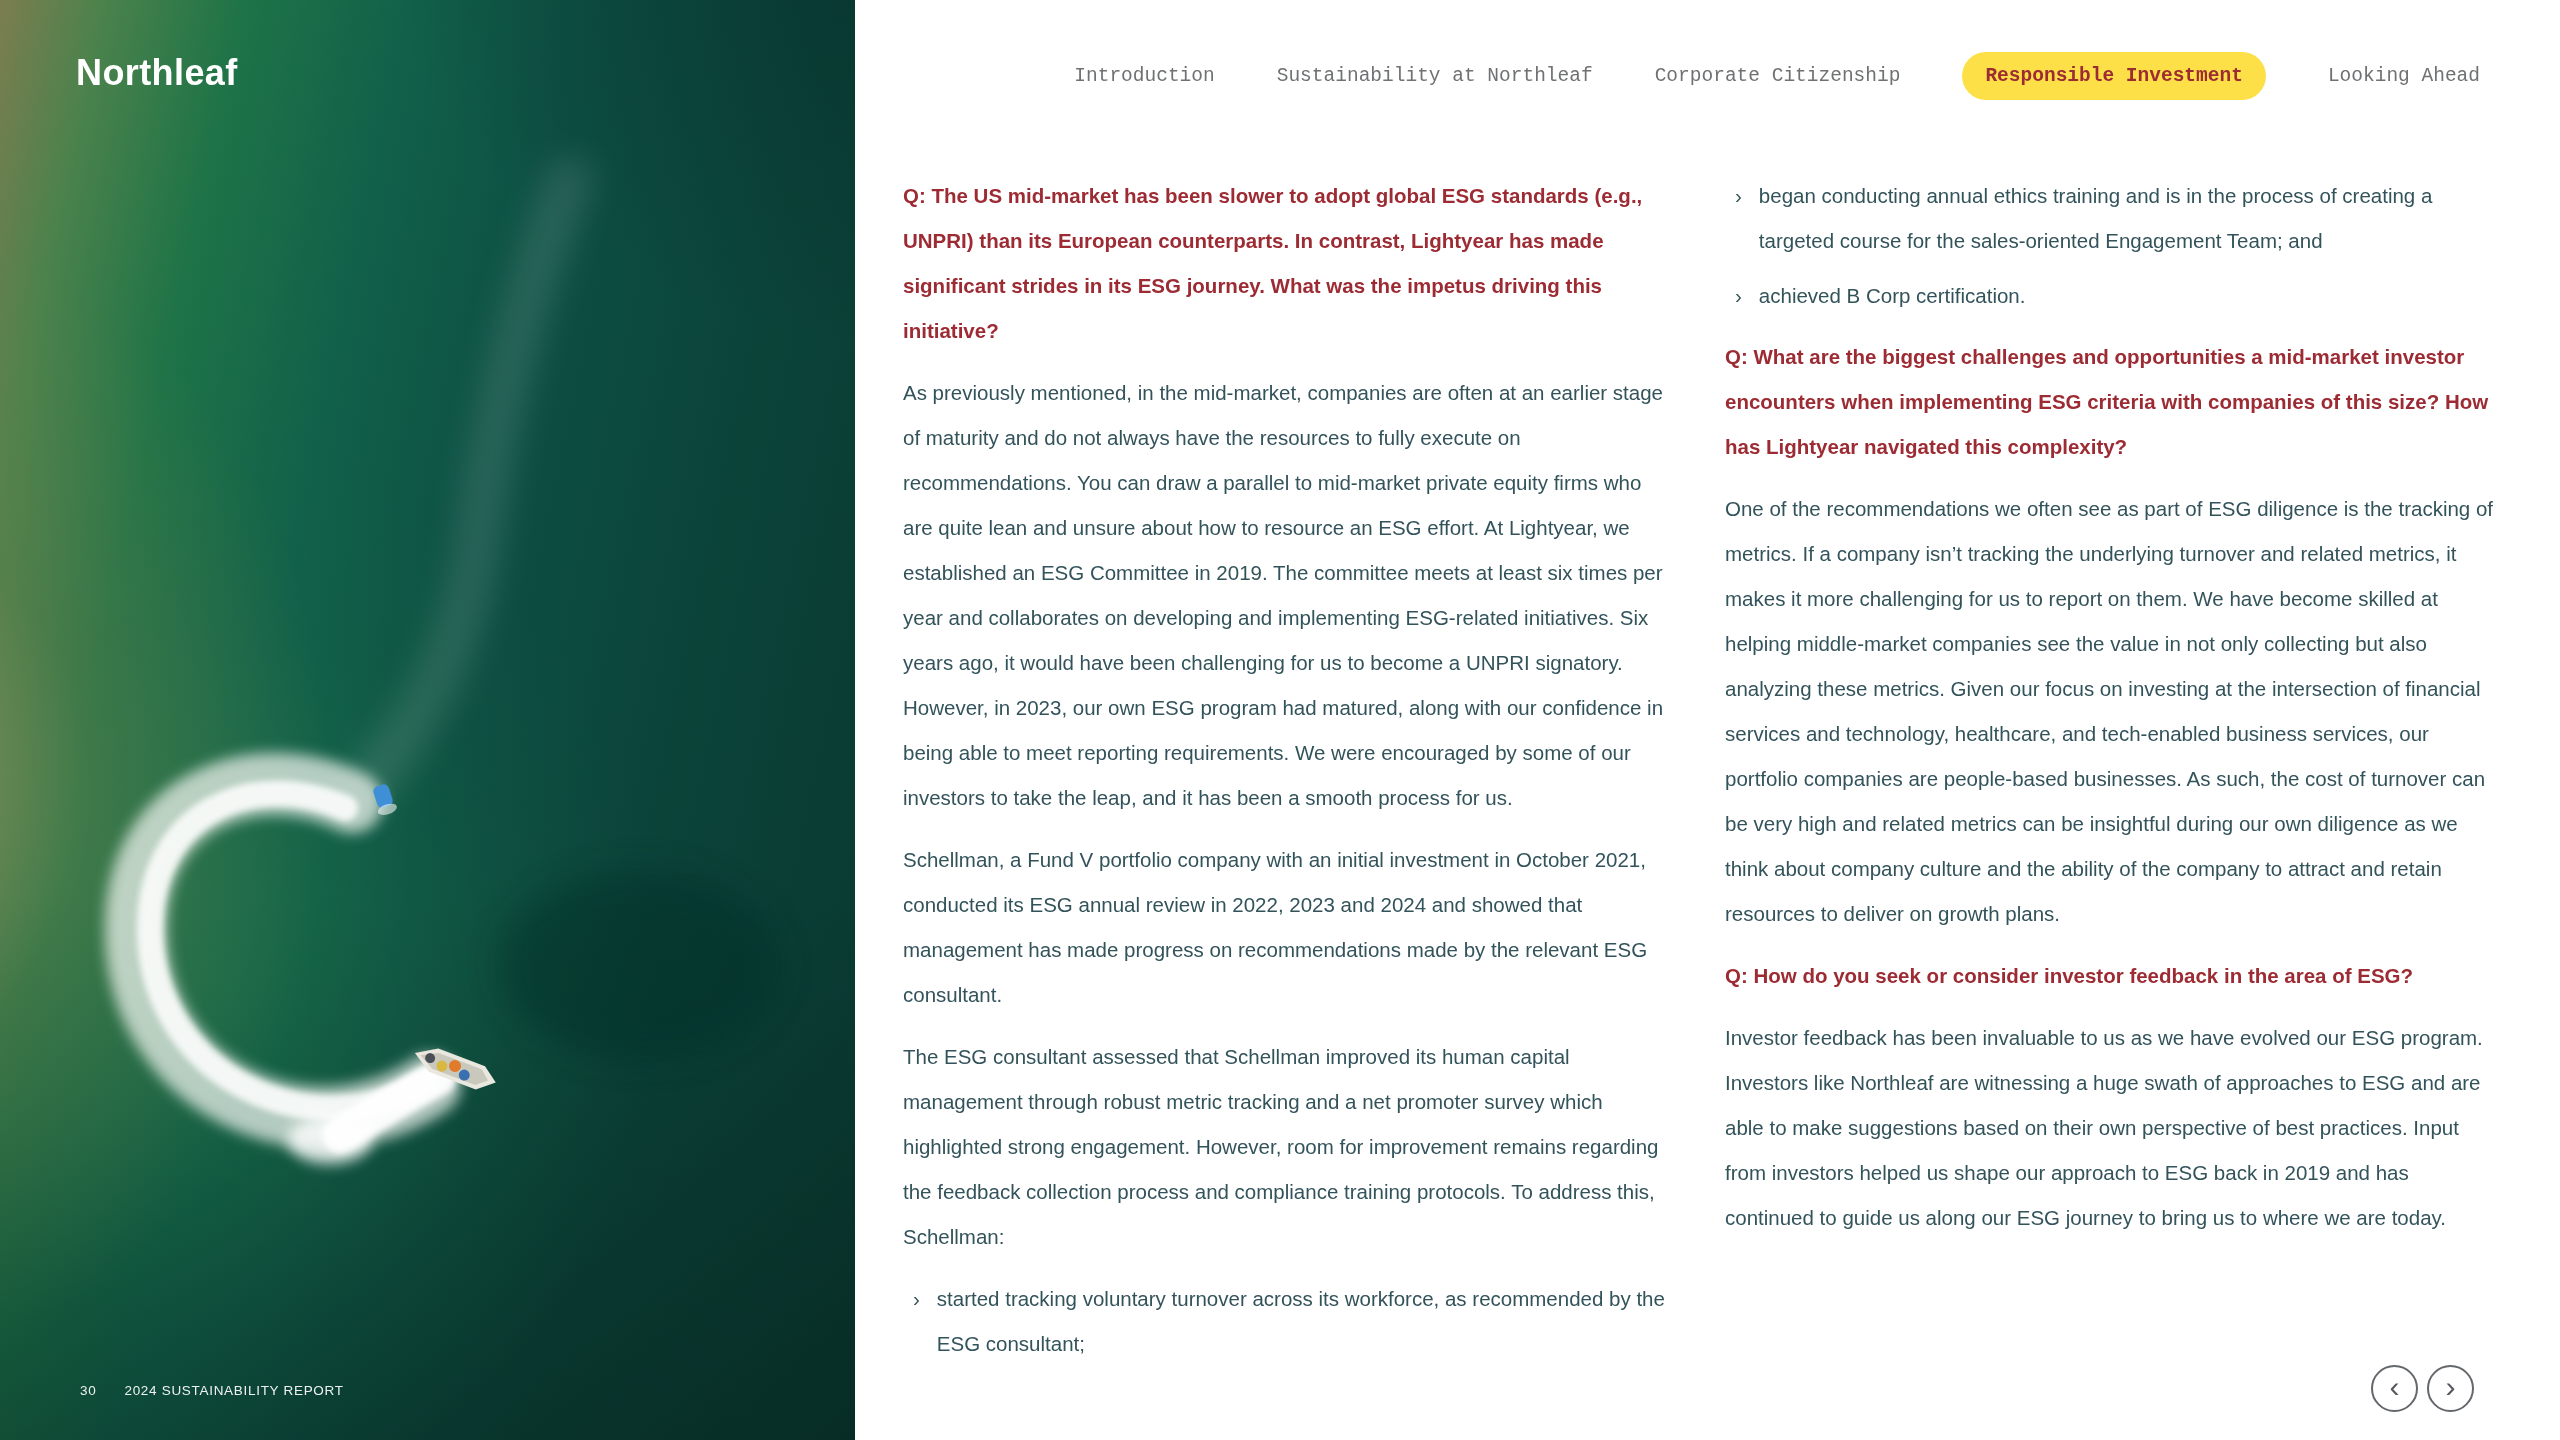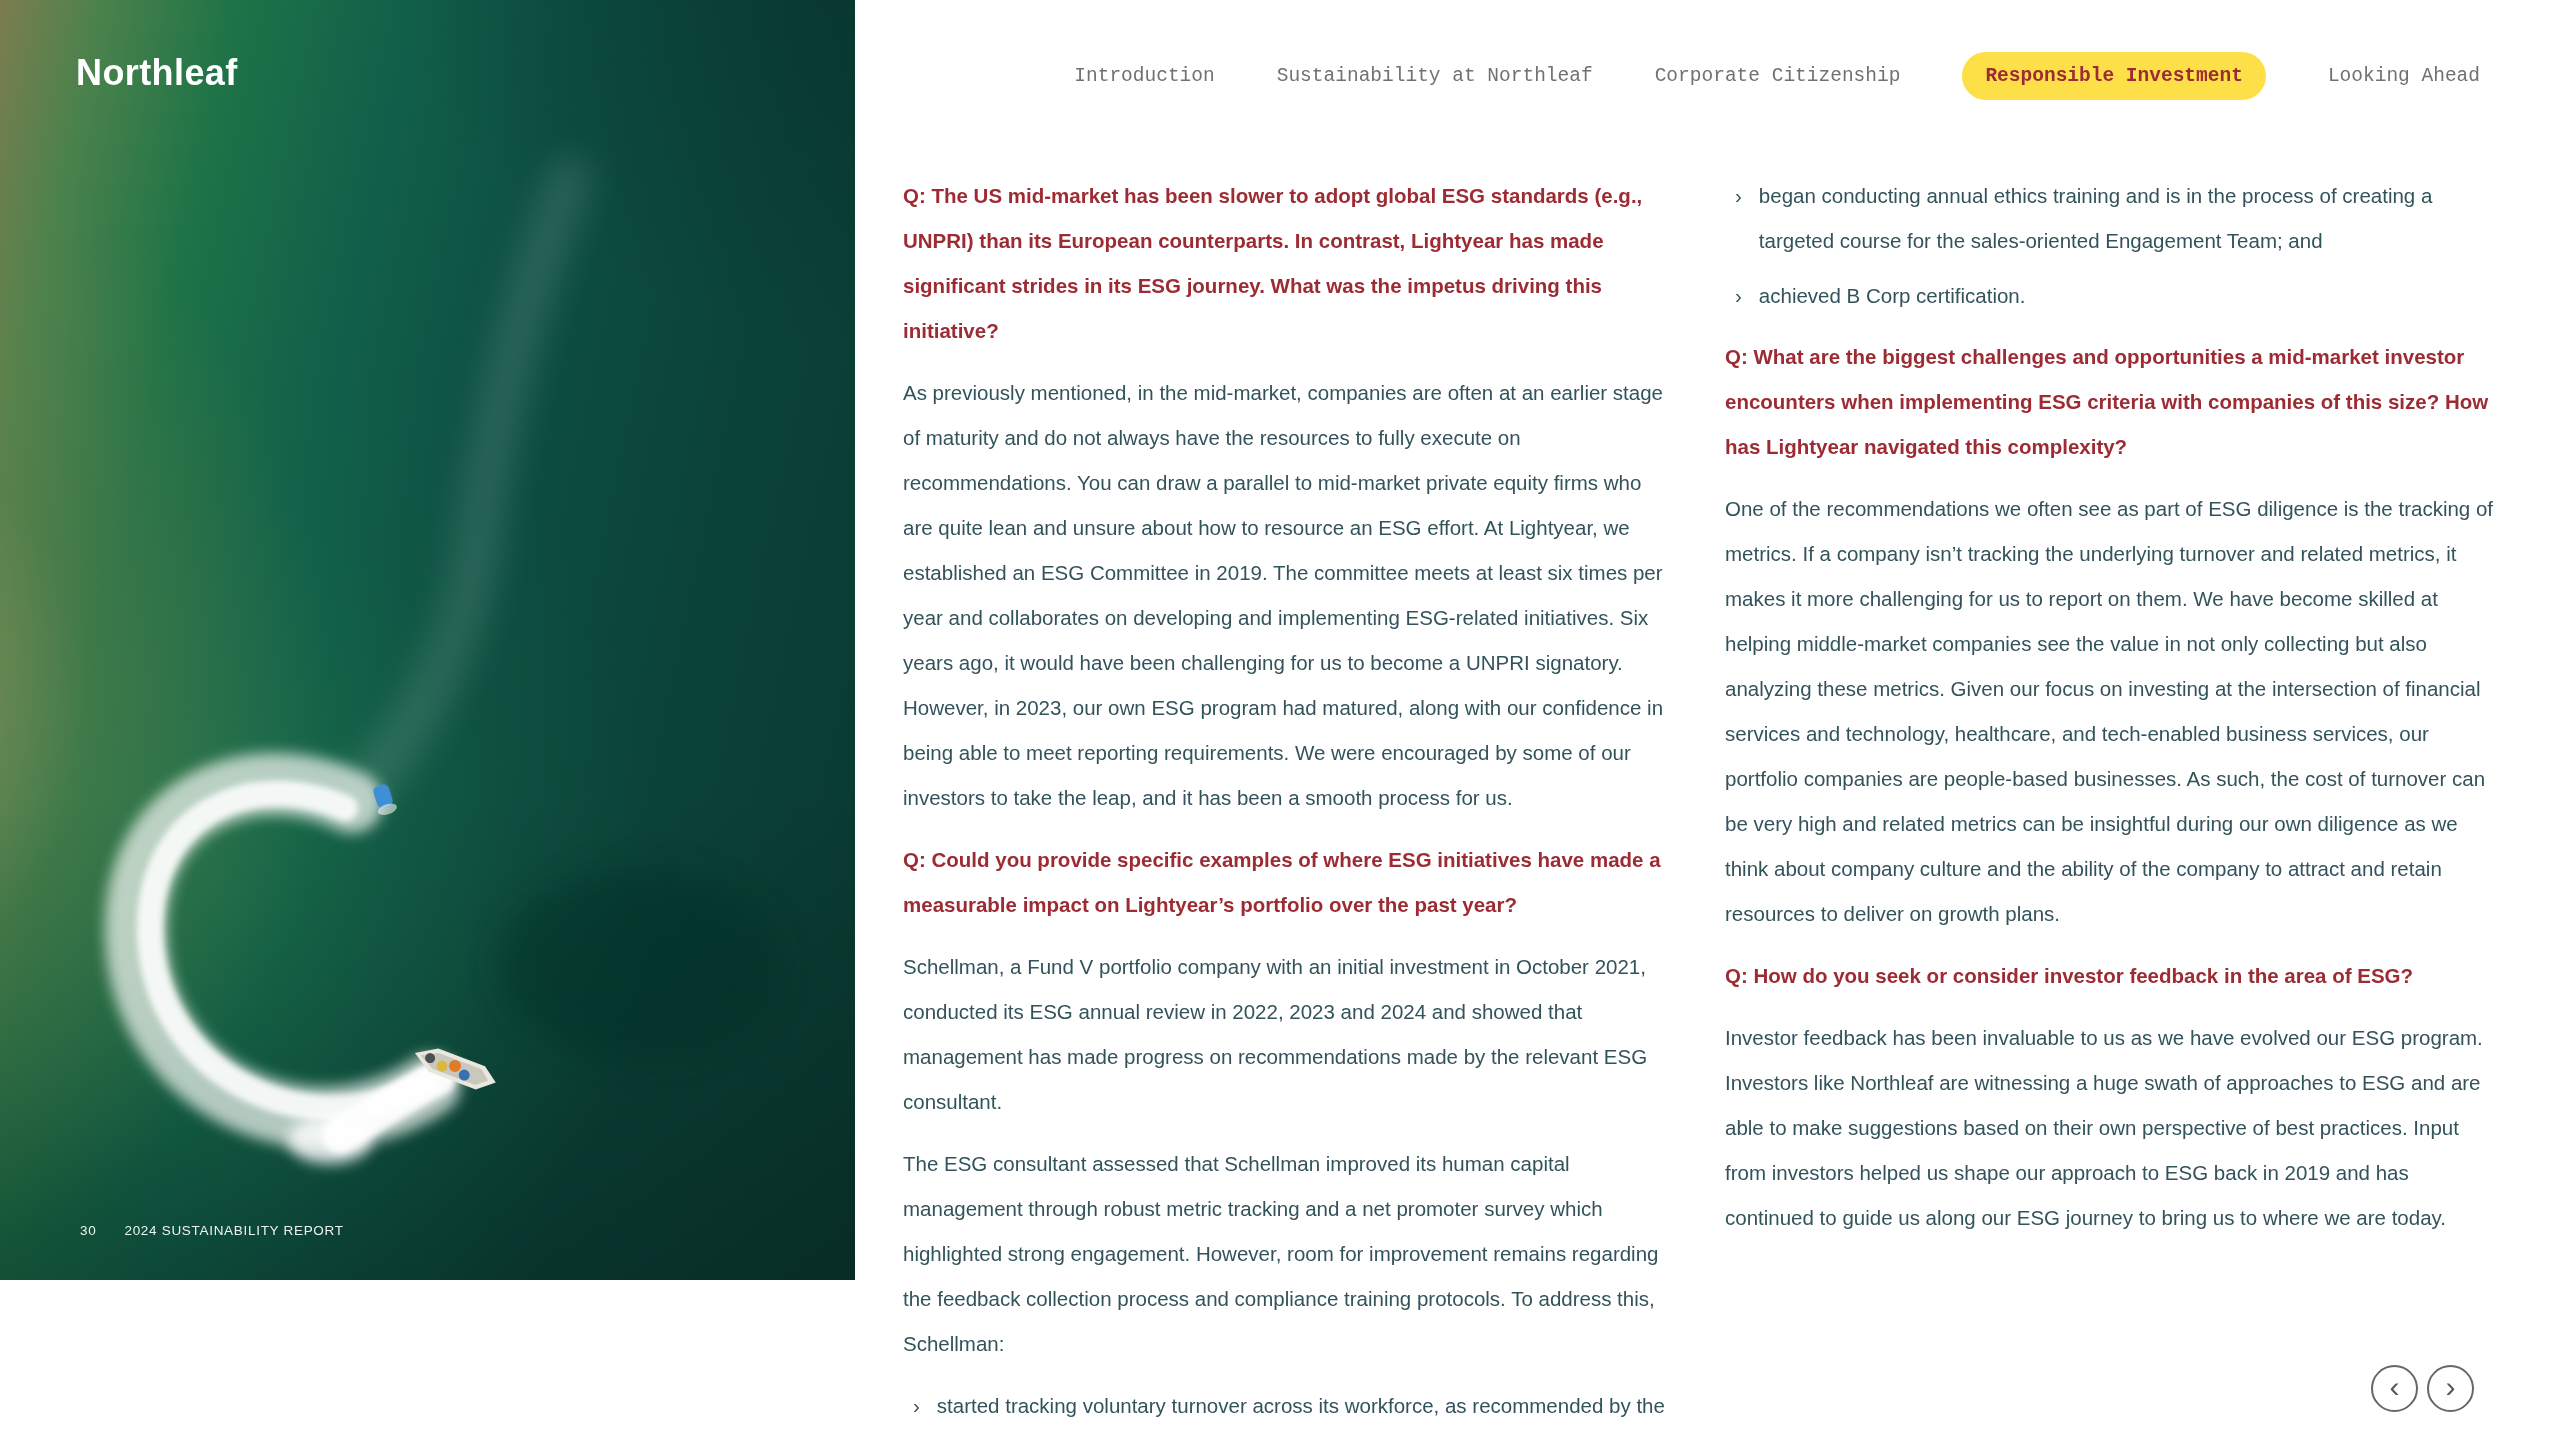--- a/index.html
+++ b/index.html
@@ -7,21 +7,21 @@
   body {
     width: 2560px; height: 1440px;
     background: #ffffff;
     font-family: "Liberation Sans", sans-serif;
     overflow: hidden;
     position: relative;
   }
 
   
   .photo {
-    position: absolute; left: 0; top: 0; width: 855px; height: 1280px;
+    position: absolute; left: 0; top: 0; width: 855px; height: 1440px;
     background:
       radial-gradient(900px 700px at 108% -5%, rgba(6,44,40,0.55) 0%, rgba(6,44,40,0) 60%),
       radial-gradient(700px 900px at -12% 55%, rgba(150,150,95,0.75) 0%, rgba(120,130,75,0.35) 28%, rgba(40,110,60,0) 62%),
       radial-gradient(620px 760px at 26% 68%, rgba(35,130,75,0.40) 0%, rgba(25,110,70,0.12) 48%, rgba(0,0,0,0) 70%),
       linear-gradient(to bottom, rgba(0,0,0,0) 62%, rgba(3,22,18,0.35) 100%),
       linear-gradient(102deg, #7c7d4f 0%, #4b824c 9%, #1e7347 21%, #11604a 36%, #0d4f43 52%, #0b4339 72%, #093830 100%);
     overflow: hidden;
   }
   .photo svg { position: absolute; left: 0; top: 0; }
 
@@ -123,21 +123,20 @@
   <div class="tab" data-active="false">Introduction</div>
   <div class="tab" data-active="false">Sustainability at Northleaf</div>
   <div class="tab" data-active="false">Corporate Citizenship</div>
   <div class="tab" data-active="true">Responsible Investment</div>
   <div class="tab" data-active="false">Looking Ahead</div>
 </div>
 
 <div class="col col-left">
   <p class="question">Q: The US mid-market has been slower to adopt global ESG standards (e.g., UNPRI) than its European counterparts. In contrast, Lightyear has made significant strides in its ESG journey. What was the impetus driving this initiative?</p>
   <p class="paragraph">As previously mentioned, in the mid-market, companies are often at an earlier stage of maturity and do not always have the resources to fully execute on recommendations. You can draw a parallel to mid-market private equity firms who are quite lean and unsure about how to resource an ESG effort. At Lightyear, we established an ESG Committee in 2019. The committee meets at least six times per year and collaborates on developing and implementing ESG-related initiatives. Six years ago, it would have been challenging for us to become a UNPRI signatory. However, in 2023, our own ESG program had matured, along with our confidence in being able to meet reporting requirements. We were encouraged by some of our investors to take the leap, and it has been a smooth process for us.</p>
-  <p class="question">Q: Could you provide specific examples of where ESG initiatives have made a measurable impact on Lightyear’s portfolio over the past year?</p>
   <p class="paragraph">Schellman, a Fund V portfolio company with an initial investment in October 2021, conducted its ESG annual review in 2022, 2023 and 2024 and showed that management has made progress on recommendations made by the relevant ESG consultant.</p>
   <p class="paragraph">The ESG consultant assessed that Schellman improved its human capital management through robust metric tracking and a net promoter survey which highlighted strong engagement. However, room for improvement remains regarding the feedback collection process and compliance training protocols. To address this, Schellman:</p>
   <div class="bullet">
     <span class="marker">›</span>
     <span>started tracking voluntary turnover across its workforce, as recommended by the ESG consultant;</span>
   </div>
 </div>
 
 <div class="col col-right">
   <div class="bullet">

